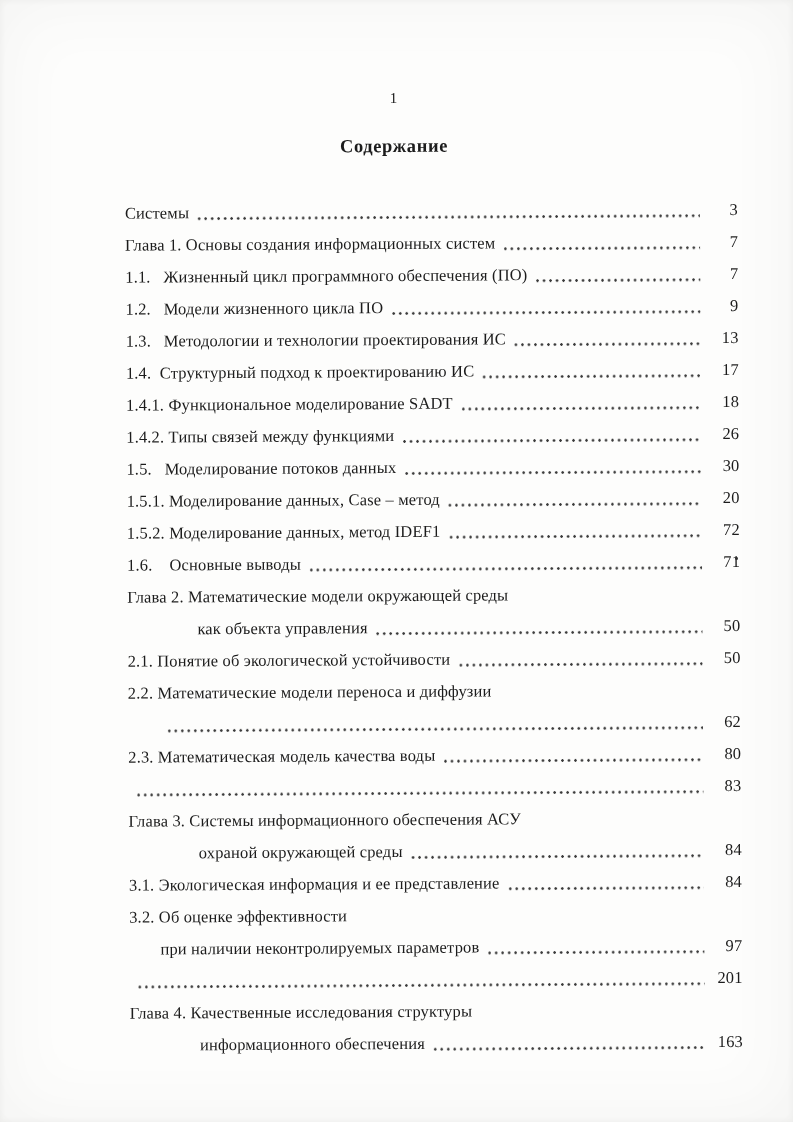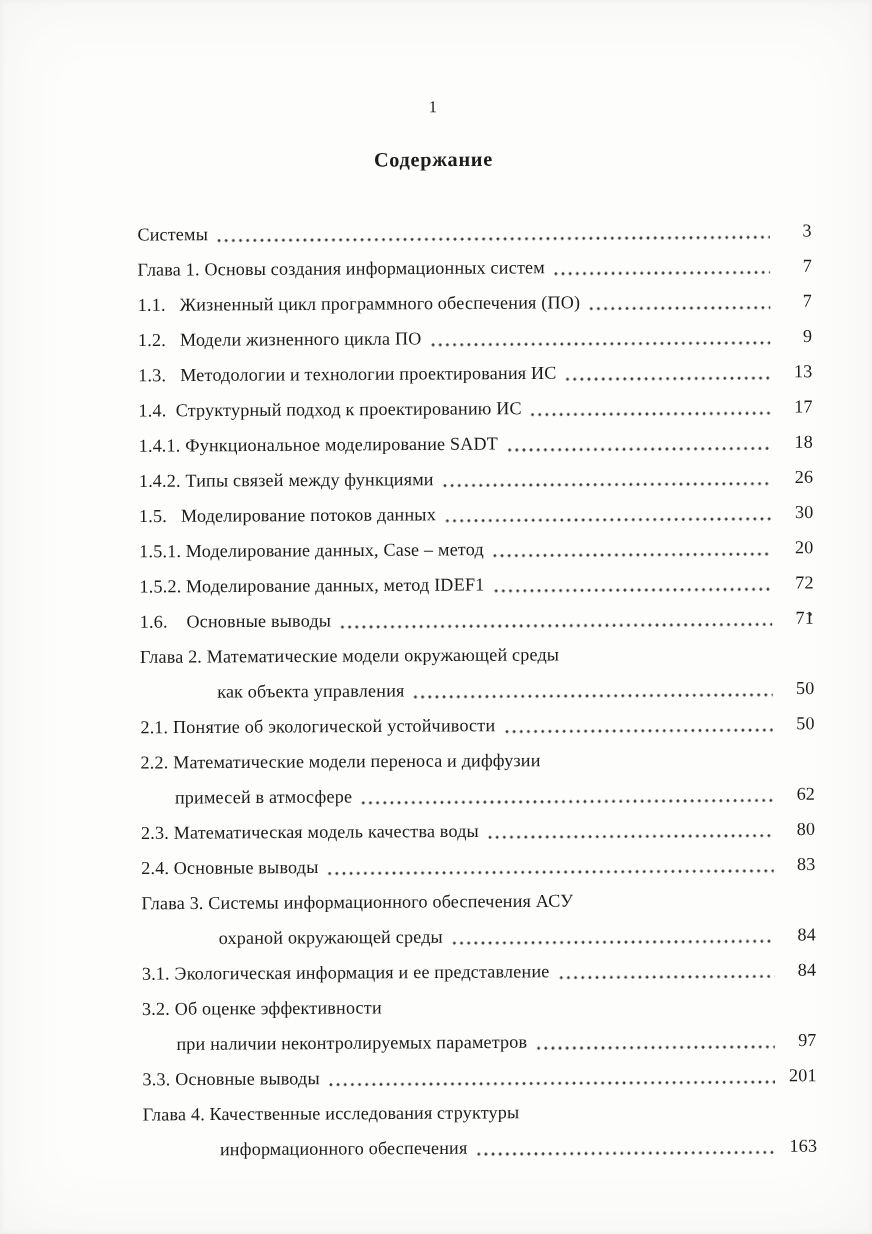--- a/index.html
+++ b/index.html
@@ -174,31 +174,29 @@
     <span class="toc-text">2.1. Понятие об экологической устойчивости</span>
     <span class="toc-leader"></span>
     <span class="toc-page">50</span>
   </div>
         <div class="toc-row indent-0">
     <span class="toc-text">2.2. Математические модели переноса и диффузии</span>
     <span class="toc-leader" style="visibility: hidden;"></span>
     <span class="toc-page"></span>
   </div>
         <div class="toc-row indent-1">
-    <span class="toc-text">примесей в атмосфере</span>
     <span class="toc-leader"></span>
     <span class="toc-page">62</span>
   </div>
         <div class="toc-row indent-0">
     <span class="toc-text">2.3. Математическая модель качества воды</span>
     <span class="toc-leader"></span>
     <span class="toc-page">80</span>
   </div>
         <div class="toc-row indent-0">
-    <span class="toc-text">2.4. Основные выводы</span>
     <span class="toc-leader"></span>
     <span class="toc-page">83</span>
   </div>
         <div class="toc-row indent-0">
     <span class="toc-text">Глава 3. Системы информационного обеспечения АСУ</span>
     <span class="toc-leader" style="visibility: hidden;"></span>
     <span class="toc-page"></span>
   </div>
         <div class="toc-row indent-2">
     <span class="toc-text">охраной окружающей среды</span>
@@ -214,21 +212,20 @@
     <span class="toc-text">3.2. Об оценке эффективности</span>
     <span class="toc-leader" style="visibility: hidden;"></span>
     <span class="toc-page"></span>
   </div>
         <div class="toc-row indent-1">
     <span class="toc-text">при наличии неконтролируемых параметров</span>
     <span class="toc-leader"></span>
     <span class="toc-page">97</span>
   </div>
         <div class="toc-row indent-0">
-    <span class="toc-text">3.3. Основные выводы</span>
     <span class="toc-leader"></span>
     <span class="toc-page">201</span>
   </div>
         <div class="toc-row indent-0">
     <span class="toc-text">Глава 4. Качественные исследования структуры</span>
     <span class="toc-leader" style="visibility: hidden;"></span>
     <span class="toc-page"></span>
   </div>
         <div class="toc-row indent-2">
     <span class="toc-text">информационного обеспечения</span>

